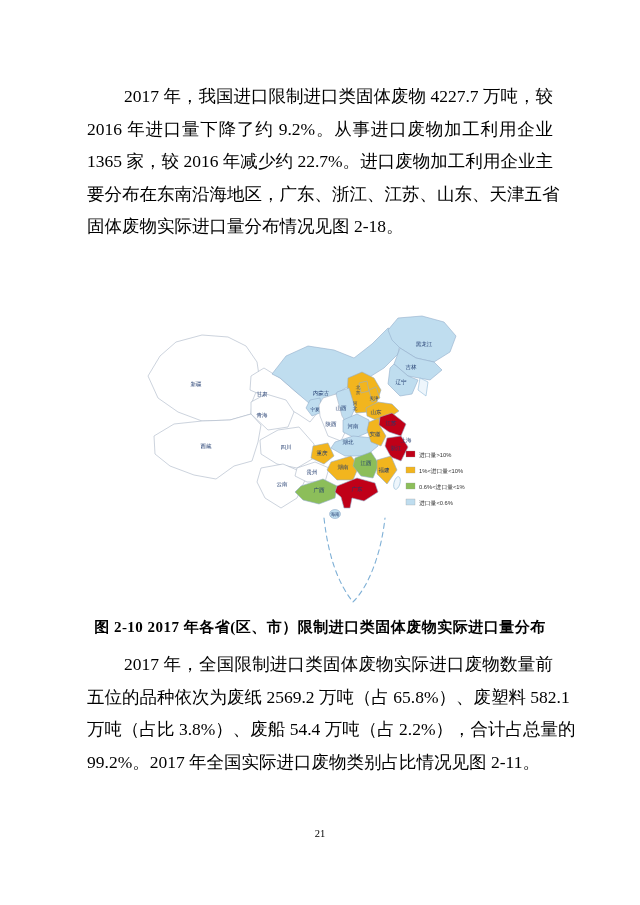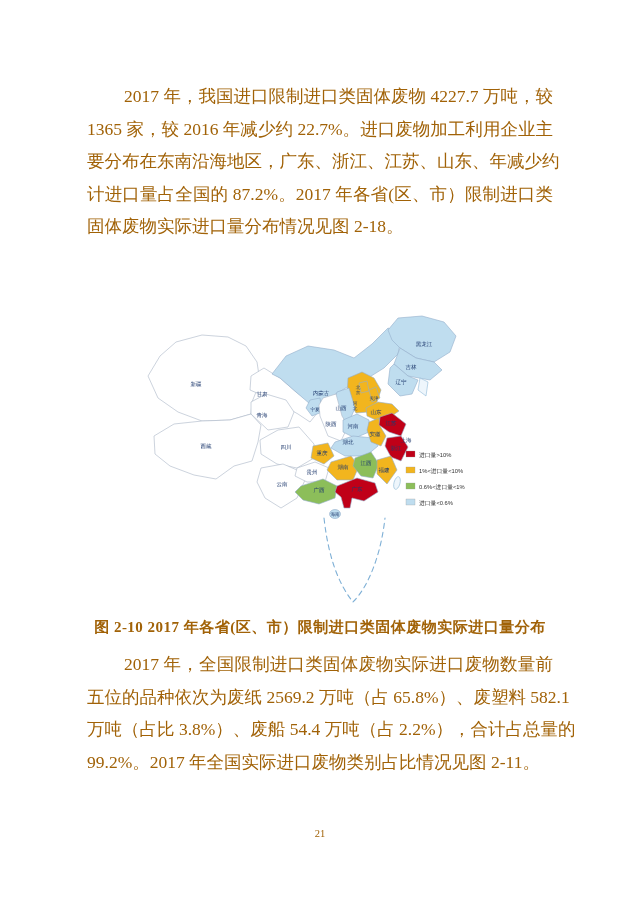--- a/index.html
+++ b/index.html
@@ -1,18 +1,18 @@
 <!DOCTYPE html>
 <html><head>
 <meta charset="utf-8">
 <style>
   html,body{margin:0;padding:0;background:#ffffff;}
   .page{
     position:relative;width:640px;height:905px;background:#ffffff;
-    font-family:"Liberation Serif","DejaVu Serif",serif;color:#a16207;overflow:hidden;
+    font-family:"Liberation Serif","DejaVu Serif",serif;color:#000000;overflow:hidden;
   }
   .para{position:absolute;left:87px;width:466px;font-size:17.5px;}
   .jline{
     height:32.5px;line-height:32.5px;white-space:nowrap;
     text-align:justify;text-align-last:justify;
   }
   .jline.left{text-align-last:left;}
   .jline.indent{padding-left:37px;}
   .fig-caption{
     position:absolute;left:0;top:618px;width:640px;text-align:center;
@@ -37,23 +37,23 @@
   .ninedash{fill:none;stroke:#7fb0d6;stroke-width:1.1;stroke-dasharray:5 4;stroke-linecap:round;}
   .outline-only{fill:#eef6fc;stroke:#90bad8;stroke-width:0.6;}
 </style>
 </head>
 <body>
 
 <div class="page">
 
   <div class="para" style="top:80px;">
       <div class="jline indent">2017 年，我国进口限制进口类固体废物 4227.7 万吨，较</div>
+      <div class="jline">2016 年进口量下降了约 9.2%。从事进口废物加工利用企业</div>
       <div class="jline">1365 家，较 2016 年减少约 22.7%。进口废物加工利用企业主</div>
-      <div class="jline">要分布在东南沿海地区，广东、浙江、江苏、山东、年减少约</div>
-      <div class="jline">计进口量占全国的 87.2%。2017 年各省(区、市）限制进口类</div>
+      <div class="jline">要分布在东南沿海地区，广东、浙江、江苏、山东、天津五省</div>
       <div class="jline left">固体废物实际进口量分布情况见图 2-18。</div>
     </div>
 
   <div class="map-wrap">
     <svg viewBox="0 0 360 300" width="360" height="300" xmlns="http://www.w3.org/2000/svg">
 
       <path class="prov blank" d="M8,62 L20,42 36,28 62,21 88,23 106,32 117,48 120,68 112,88 111,100 90,106 62,107 38,98 18,84 Z" fill="#ffffff"></path>
       <path class="prov blank" d="M14,122 L34,110 62,107 90,106 111,100 121,111 118,128 112,147 94,152 76,165 54,161 30,152 15,140 Z" fill="#ffffff"></path>
       <path class="prov blank" d="M111,62 L124,54 140,64 156,78 172,90 178,98 170,108 158,100 144,92 124,82 110,76 Z" fill="#ffffff"></path>
       <path class="prov blank" d="M111,88 L126,80 146,86 154,98 148,113 128,116 111,100 Z" fill="#ffffff"></path>

